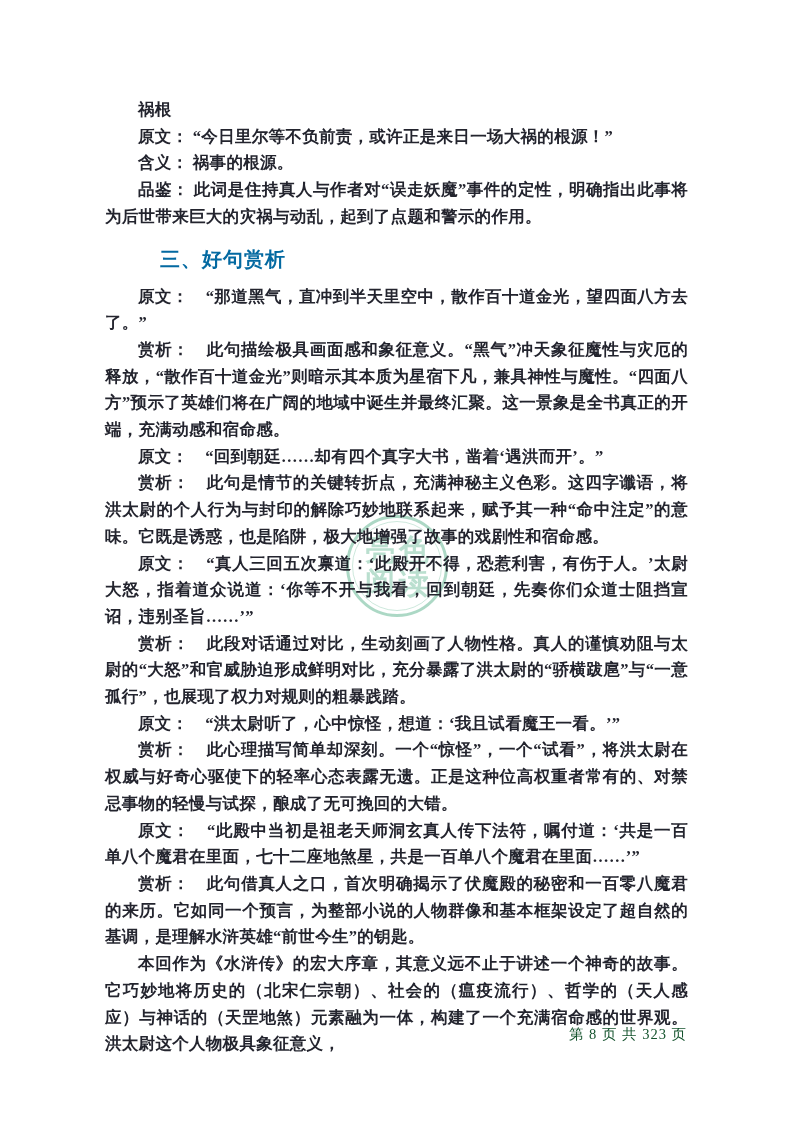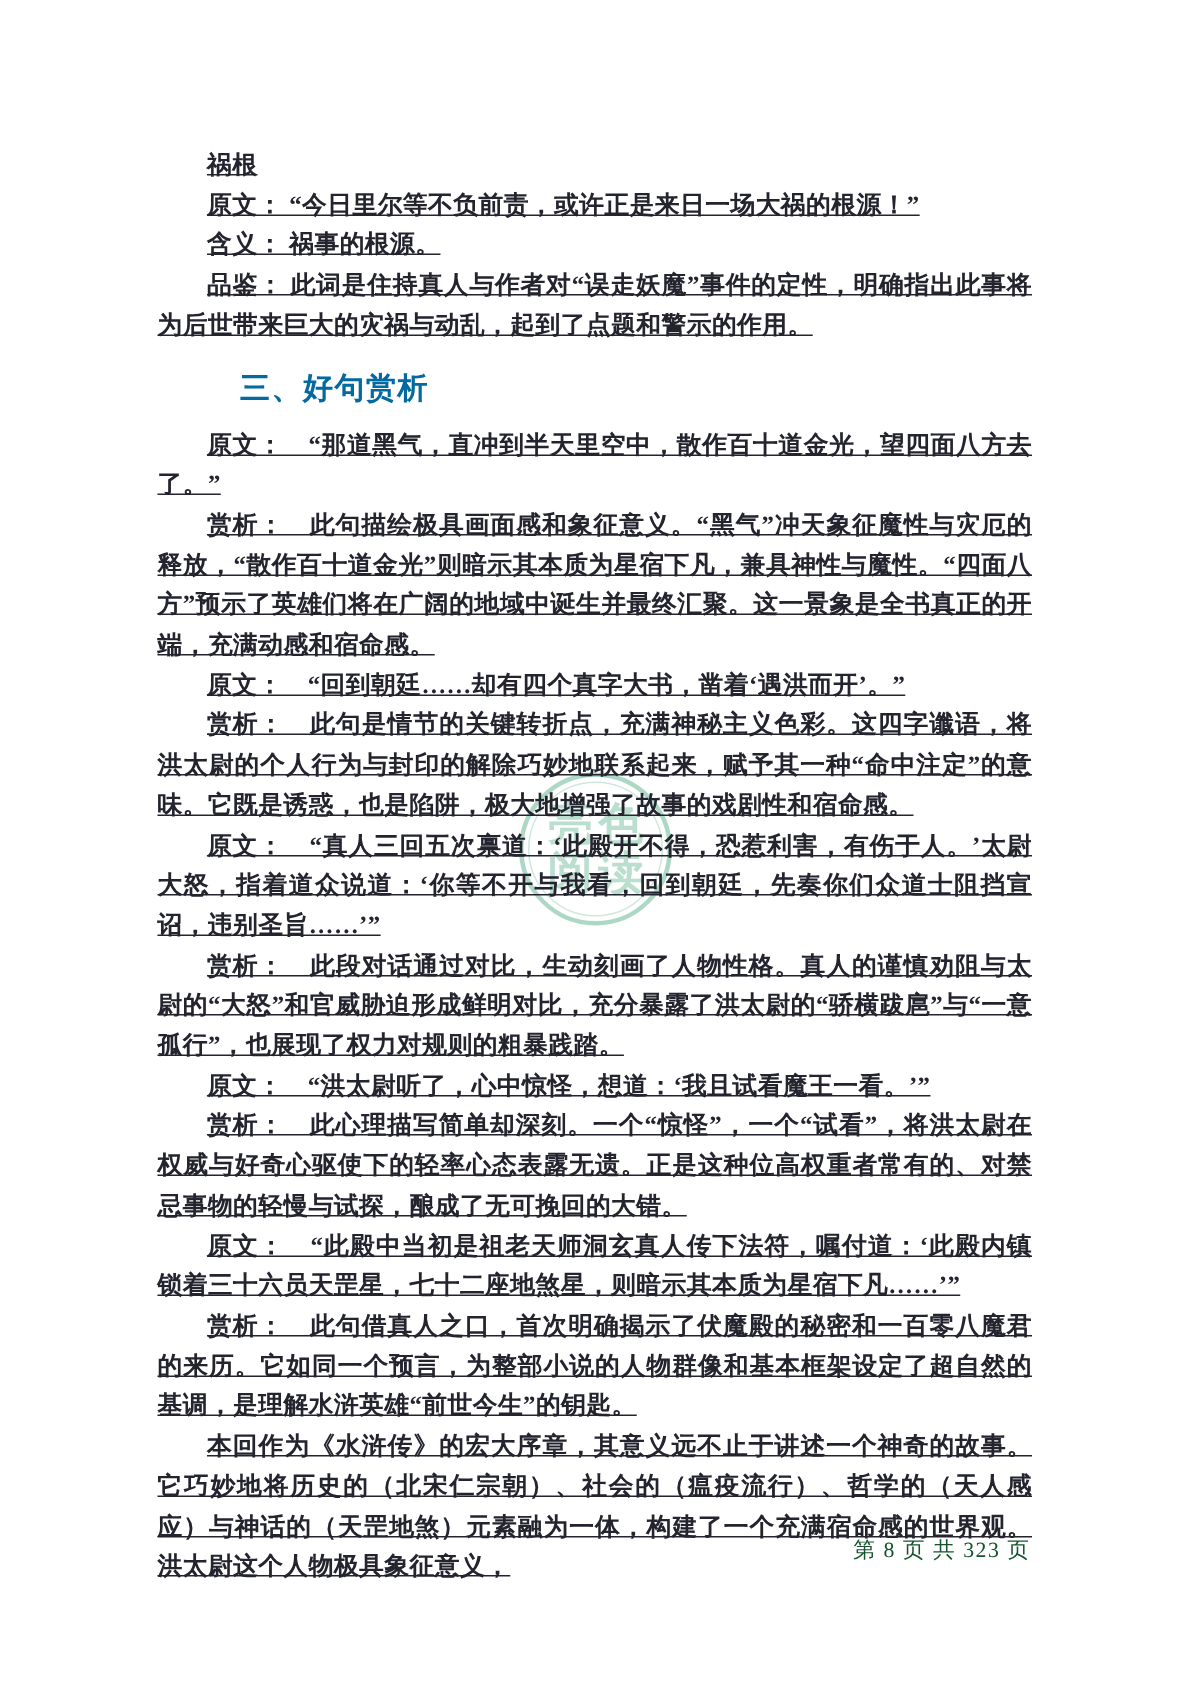--- a/index.html
+++ b/index.html
@@ -25,21 +25,20 @@
   .para {
     margin: 0;
     font-size: 16.5px;
     line-height: 26.7px;
     font-weight: 700;
     color: #23242e;
     text-align: justify;
     text-justify: inter-ideograph;
     text-indent: 2em;
     letter-spacing: 0.3px;
-    text-decoration: underline;
   }
   .heading {
     margin: 14px 0 11px 0;
     padding-left: 55px;
     font-family: "Liberation Sans", "DejaVu Sans", sans-serif;
     font-size: 20px;
     line-height: 28px;
     font-weight: 700;
     color: #0369a1;
     letter-spacing: 1px;
@@ -107,21 +106,21 @@
     <h2 class="heading">三、好句赏析</h2>
 
     <p class="para">原文：　“那道黑气，直冲到半天里空中，散作百十道金光，望四面八方去了。”</p>
     <p class="para">赏析：　此句描绘极具画面感和象征意义。“黑气”冲天象征魔性与灾厄的释放，“散作百十道金光”则暗示其本质为星宿下凡，兼具神性与魔性。“四面八方”预示了英雄们将在广阔的地域中诞生并最终汇聚。这一景象是全书真正的开端，充满动感和宿命感。</p>
     <p class="para">原文：　“回到朝廷……却有四个真字大书，凿着‘遇洪而开’。”</p>
     <p class="para">赏析：　此句是情节的关键转折点，充满神秘主义色彩。这四字谶语，将洪太尉的个人行为与封印的解除巧妙地联系起来，赋予其一种“命中注定”的意味。它既是诱惑，也是陷阱，极大地增强了故事的戏剧性和宿命感。</p>
     <p class="para">原文：　“真人三回五次禀道：‘此殿开不得，恐惹利害，有伤于人。’太尉大怒，指着道众说道：‘你等不开与我看，回到朝廷，先奏你们众道士阻挡宣诏，违别圣旨……’”</p>
     <p class="para">赏析：　此段对话通过对比，生动刻画了人物性格。真人的谨慎劝阻与太尉的“大怒”和官威胁迫形成鲜明对比，充分暴露了洪太尉的“骄横跋扈”与“一意孤行”，也展现了权力对规则的粗暴践踏。</p>
     <p class="para">原文：　“洪太尉听了，心中惊怪，想道：‘我且试看魔王一看。’”</p>
     <p class="para">赏析：　此心理描写简单却深刻。一个“惊怪”，一个“试看”，将洪太尉在权威与好奇心驱使下的轻率心态表露无遗。正是这种位高权重者常有的、对禁忌事物的轻慢与试探，酿成了无可挽回的大错。</p>
-    <p class="para">原文：　“此殿中当初是祖老天师洞玄真人传下法符，嘱付道：‘此殿内镇锁着三十六员天罡星，七十二座地煞星，则暗示其本质为星宿下凡……’”</p>
+    <p class="para">原文：　“此殿中当初是祖老天师洞玄真人传下法符，嘱付道：‘共是一百单八个魔君在里面，七十二座地煞星，共是一百单八个魔君在里面……’”</p>
     <p class="para">赏析：　此句借真人之口，首次明确揭示了伏魔殿的秘密和一百零八魔君的来历。它如同一个预言，为整部小说的人物群像和基本框架设定了超自然的基调，是理解水浒英雄“前世今生”的钥匙。</p>
 
 
     <p class="para">本回作为《水浒传》的宏大序章，其意义远不止于讲述一个神奇的故事。它巧妙地将历史的（北宋仁宗朝）、社会的（瘟疫流行）、哲学的（天人感应）与神话的（天罡地煞）元素融为一体，构建了一个充满宿命感的世界观。洪太尉这个人物极具象征意义，</p>
   </div>
 
   <div class="footer">第 8 页 共 323 页</div>
 
 </div>
 

